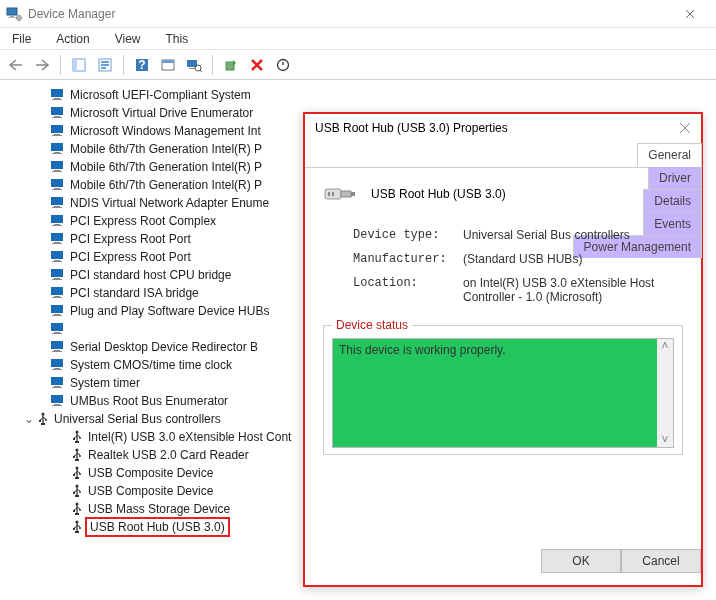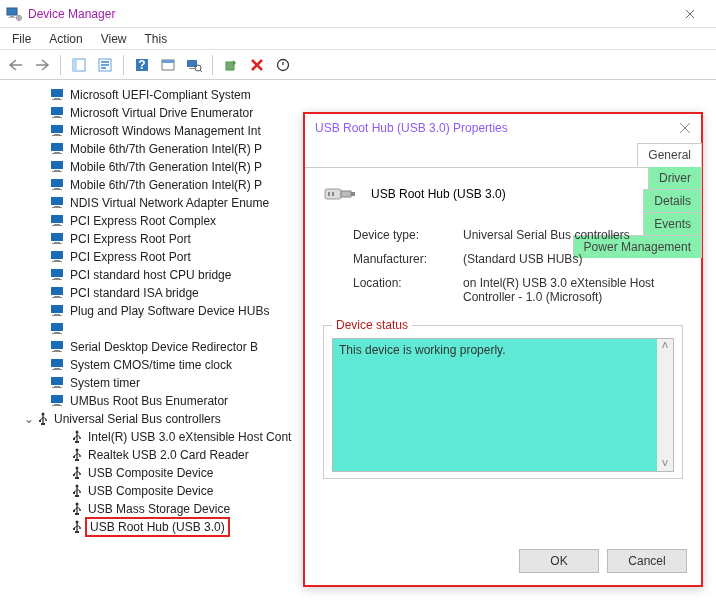--- a/index.html
+++ b/index.html
@@ -1,60 +1,60 @@
 <!DOCTYPE html>
 <html><head>
 <meta charset="utf-8">
 <style>
   * { box-sizing: border-box; margin: 0; padding: 0; font-family: "Segoe UI", Tahoma, sans-serif; font-size: 12px; }
   body { background: #fff; width: 716px; height: 600px; overflow: hidden; position: relative; }
 
   
   .titlebar { height: 28px; border-bottom: 1px solid #e0e0e0; display: flex; align-items: center; padding: 0 6px; }
   .titlebar .appicon { width: 16px; height: 16px; margin-right: 6px; }
-  .titlebar .title { flex: 1; color: #a21caf; }
+  .titlebar .title { flex: 1; color: #737373; }
   .titlebar .winbtn { width: 40px; height: 100%; display:flex; align-items:center; justify-content:center; color:#666; }
 
   
-  .menubar { height: 22px; border-bottom: 1px solid #e0e0e0; display:flex; align-items:center; padding: 0 4px; gap: 2px; }
+  .menubar { height: 22px; border-bottom: 1px solid #e0e0e0; display:flex; align-items:center; padding: 0 4px; gap: 9px; }
   .menubar .menuitem { padding: 2px 8px; color:#333; }
 
   
   .toolbar { height: 30px; border-bottom: 1px solid #d0d0d0; display:flex; align-items:center; padding: 0 4px; gap:2px; }
   .toolbar .tbtn { width:24px; height:24px; display:flex; align-items:center; justify-content:center; color:#555; border:1px solid transparent; }
   .toolbar .sep { width:1px; height:20px; background:#ccc; margin:0 4px; }
 
   
   .tree { padding: 6px 0 6px 50px; overflow:auto; height: calc(600px - 28px - 22px - 30px); }
   .node { display:flex; align-items:center; height:18px; white-space:nowrap; color:#222; }
   .node .devicon { width:16px; height:14px; margin-right:4px; }
   .node .usbicon { width:14px; height:14px; margin-right:4px; }
   .node.indent1 { padding-left: 20px; }
   .node .expander { width:14px; text-align:center; color:#666; }
   .node .label {}
   .node.selected .label { outline:2px solid #e62020; outline-offset:1px; padding:0 2px; }
 
   
   .dialog { position:absolute; left:303px; top:112px; width:400px; height:475px; background:#fff; border:2px solid #e62020; box-shadow:0 2px 10px rgba(0,0,0,0.2); }
-  .dialog .dtitle { height:28px; display:flex; align-items:center; padding:0 10px; color:#8b5cf6;text-align:center; }
+  .dialog .dtitle { height:28px; display:flex; align-items:center; padding:0 10px; color:#000000;text-align:center; }
   .dialog .dtitle .spacer { flex:1; }
   .dialog .dclose { color:#888; }
   .dialog .dtabs { height:26px; display:flex; border-bottom:1px solid #ccc; padding-left:6px; align-items:flex-end;flex-direction:column; }
-  .dialog .dtab { padding:4px 10px; border:1px solid #ccc; border-bottom:none; background:#86efac; color:#444; margin-right:-1px; }
+  .dialog .dtab { padding:4px 10px; border:1px solid #ccc; border-bottom:none; background:#c4b5fd; color:#444; margin-right:-1px; }
   .dialog .dtab.active { background:#fff; border-bottom:1px solid #fff; position:relative; top:1px; }
   .dialog .dbody { padding:14px 18px; }
   .dialog .dhead { display:flex; align-items:center; gap:14px; margin-bottom:22px; }
   .dialog .drow { display:flex; margin-bottom:10px; padding-left:30px; }
-  .dialog .drow .k { width:110px; color:#333; }
+  .dialog .drow .k { width:110px; color:#333;font-family:Liberation Mono, monospace; }
   .dialog .drow .v { flex:1; color:#333; }
   .dialog fieldset { border:1px solid #ccc; padding:6px 8px 6px 8px; margin-top:14px; }
   .dialog fieldset legend { color:#b91c1c; padding:0 4px; }
-  .dialog .statusbox { width:100%; height:134px; border:1px solid #bbb; padding:4px 6px; color:#333; background:#5eead4; position:relative; }
+  .dialog .statusbox { width:100%; height:110px; border:1px solid #bbb; padding:4px 6px; color:#333; background:#22c55e; position:relative; }
   .dialog .statusbox .scroll { position:absolute; right:0; top:0; bottom:0; width:16px; background:#f0f0f0; display:flex; flex-direction:column; justify-content:space-between; align-items:center; color:#888; }
-  .dialog .dbuttons { position:absolute; bottom:12px; right:14px; display:flex; gap:8px;padding-left:28px; }
+  .dialog .dbuttons { position:absolute; bottom:12px; right:0; display:flex; gap:0;padding-left:28px; }
   .dialog .dbuttons button { width:80px; height:24px; background:#e5e5e5; border:1px solid #bbb; color:#333; }
 
   svg { display:block; }
   .monitor-icon rect.screen { fill:#1a6bb8; }
   .monitor-icon rect.base { fill:#888; }
 </style>
 </head>
 <body>
 
 <div class="titlebar">

